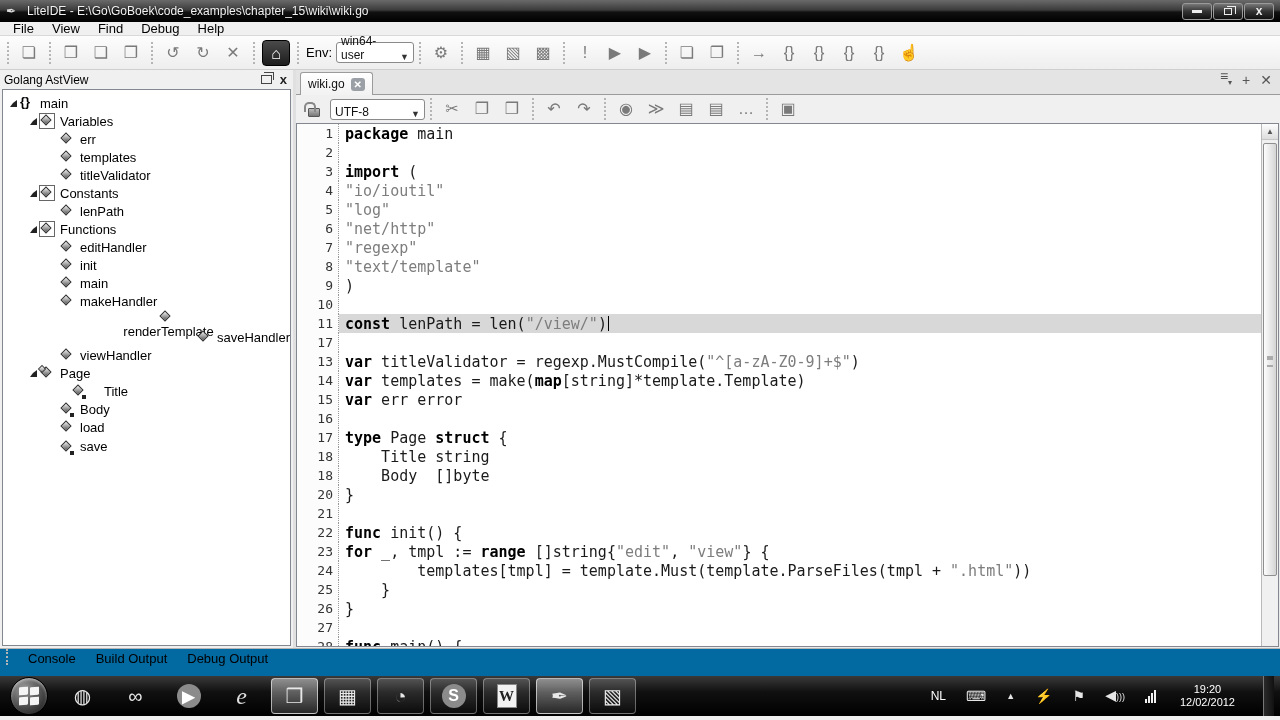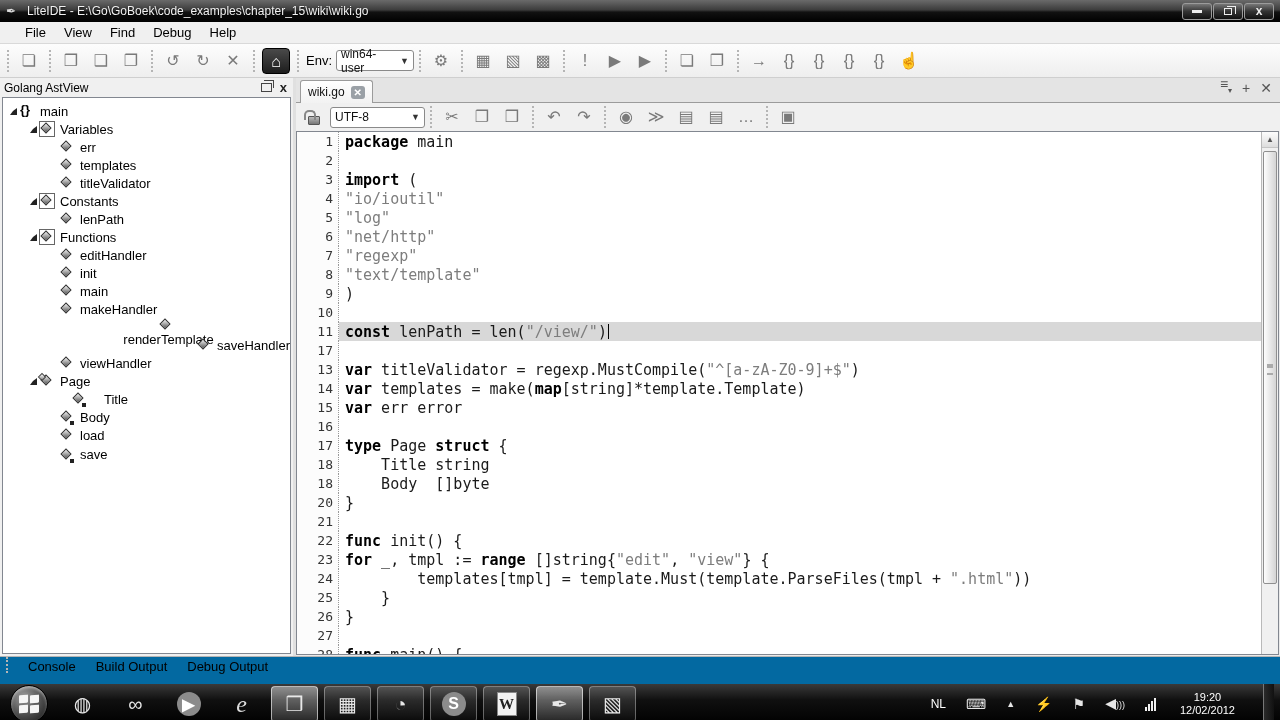--- a/index.html
+++ b/index.html
@@ -11,30 +11,30 @@
   .titlebar .appicon{width:16px;height:14px;margin:0 5px 0 2px;color:#ddd;font-size:12px;line-height:14px}
   .titlebar .title{flex:1;font-size:12px;text-shadow:0 1px 2px #000;white-space:nowrap;overflow:hidden}
   .winbtns{display:flex;gap:1px;margin-right:2px}
   .winbtn{width:30px;height:17px;border:1px solid #9b9b9b;border-radius:3px;background:linear-gradient(#777,#333 50%,#111);display:flex;align-items:center;justify-content:center;color:#fff}
   .winbtn .bar{width:10px;height:3px;background:#eee}
   .winbtn .rest{width:8px;height:7px;border:1px solid #eee;position:relative;background:transparent}
   .winbtn .rest::before{content:"";position:absolute;left:2px;top:-3px;width:8px;height:7px;border:1px solid #eee;border-bottom:none;border-left:none}
   .winbtn .x{font-size:12px;font-weight:bold;line-height:10px;color:#eee}
 
   
-  .menubar{height:22px;background:#f0f0f0;border-bottom:1px solid #d9d9d9;display:flex;align-items:center;padding-left:16px}
+  .menubar{height:14px;background:#f0f0f0;border-bottom:1px solid #d9d9d9;display:flex;align-items:center;padding-left:4px}
   .menuitem{padding:3px 9px;font-size:13px;color:#000}
 
   
   .toolbar{height:34px;background:linear-gradient(#fdfdfd,#eee);border-bottom:1px solid #cfcfcf;display:flex;align-items:center;padding:0 2px}
   .grip{height:22px;border-left:2px dotted #b5b5b5;margin:0 5px}
   .tbtn{min-width:26px;height:26px;line-height:26px;text-align:center;font-size:16px;color:#7a7a7a;margin:0 2px;border-radius:3px}
   .tbtn.dark{background:linear-gradient(#4a4a4a,#1d1d1d);color:#fff;width:28px;border:1px solid #000;border-radius:4px}
   .envlabel{font-size:13px;color:#000;margin:0 4px 0 2px}
-  .combo{height:21px;background:#fff;border:1px solid #8a8a8a;border-radius:3px;display:inline-flex;align-items:center;padding:0 4px;font-size:12px}
+  .combo{height:21px;background:#fff;border:1px solid #8a8a8a;border-radius:3px;display:inline-flex;align-items:flex-end;padding:0 4px;font-size:12px}
   .combo .carr{margin-left:auto;font-size:9px;color:#333;padding-left:10px}
   .combo.env{width:78px}
   .combo.enc{width:95px}
 
   
   .main{display:flex;height:578px;background:#eaeaea}
   .sidepanel{width:293px;display:flex;flex-direction:column;background:#f0f0f0}
   .sidehead{height:19px;display:flex;align-items:center;padding:0 4px;font-size:12px;color:#000}
   .sidehead .hlabel{flex:1}
   .icon-float{width:11px;height:9px;border:1px solid #444;position:relative;margin-right:8px}

